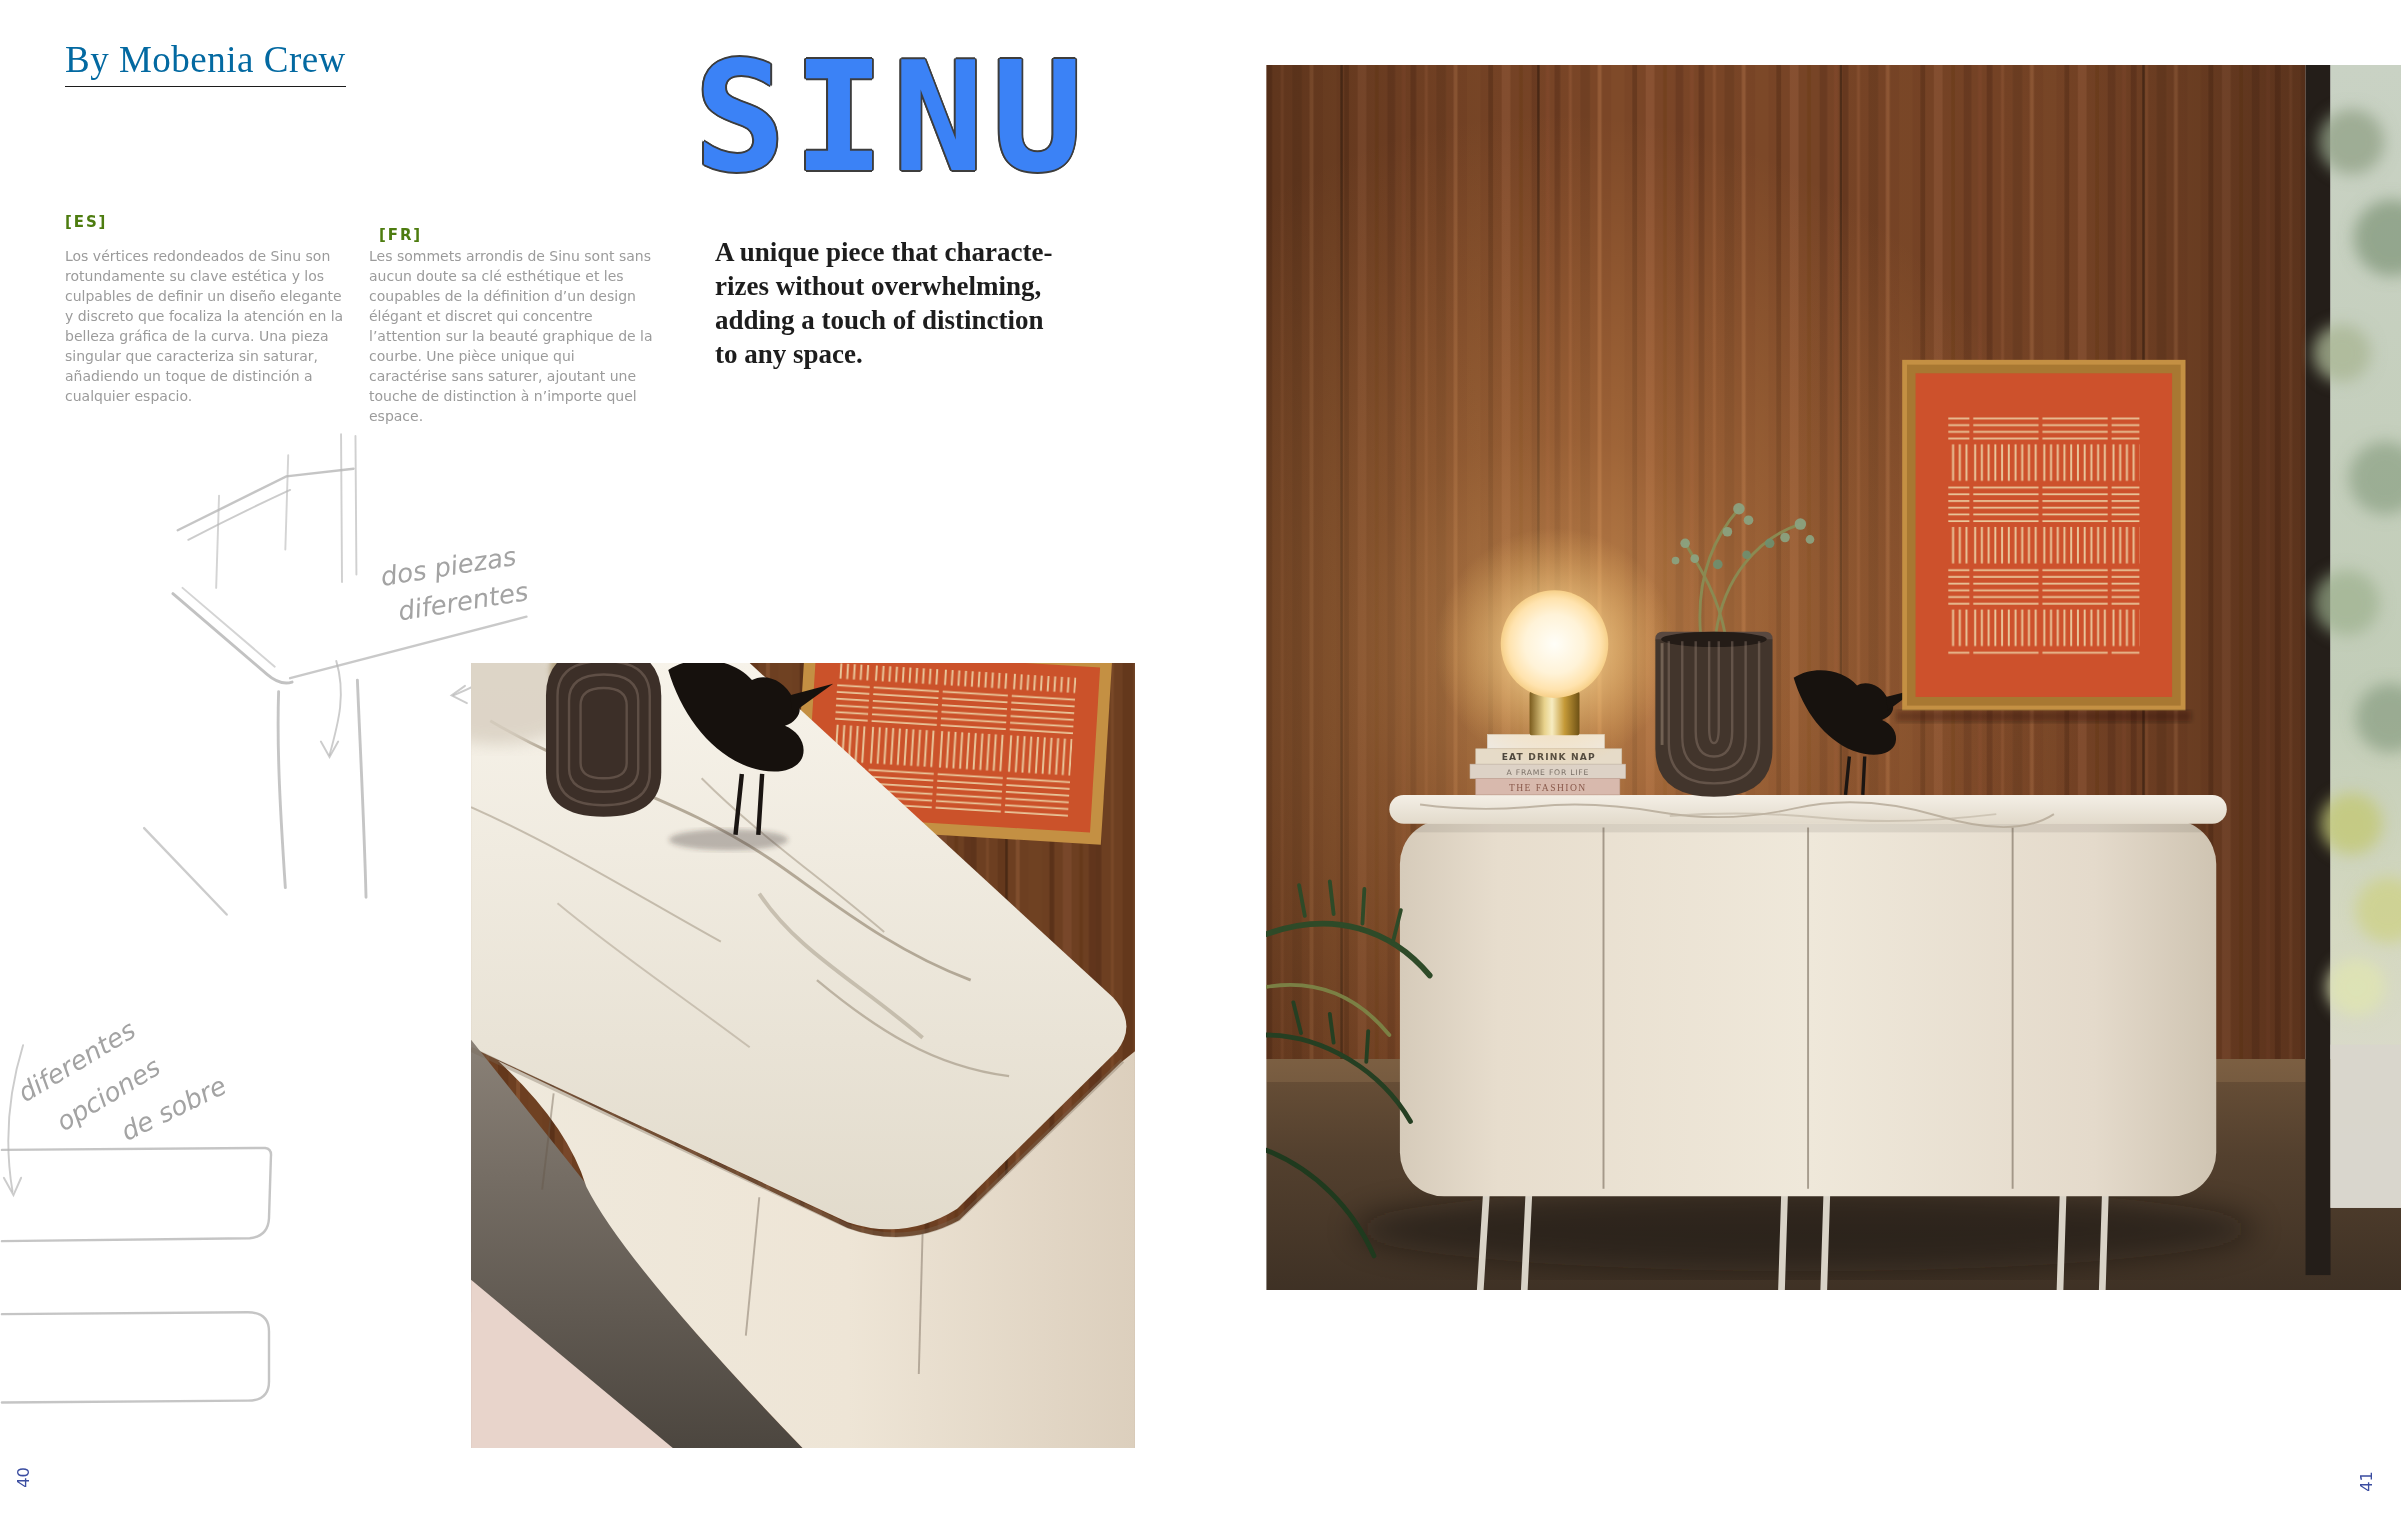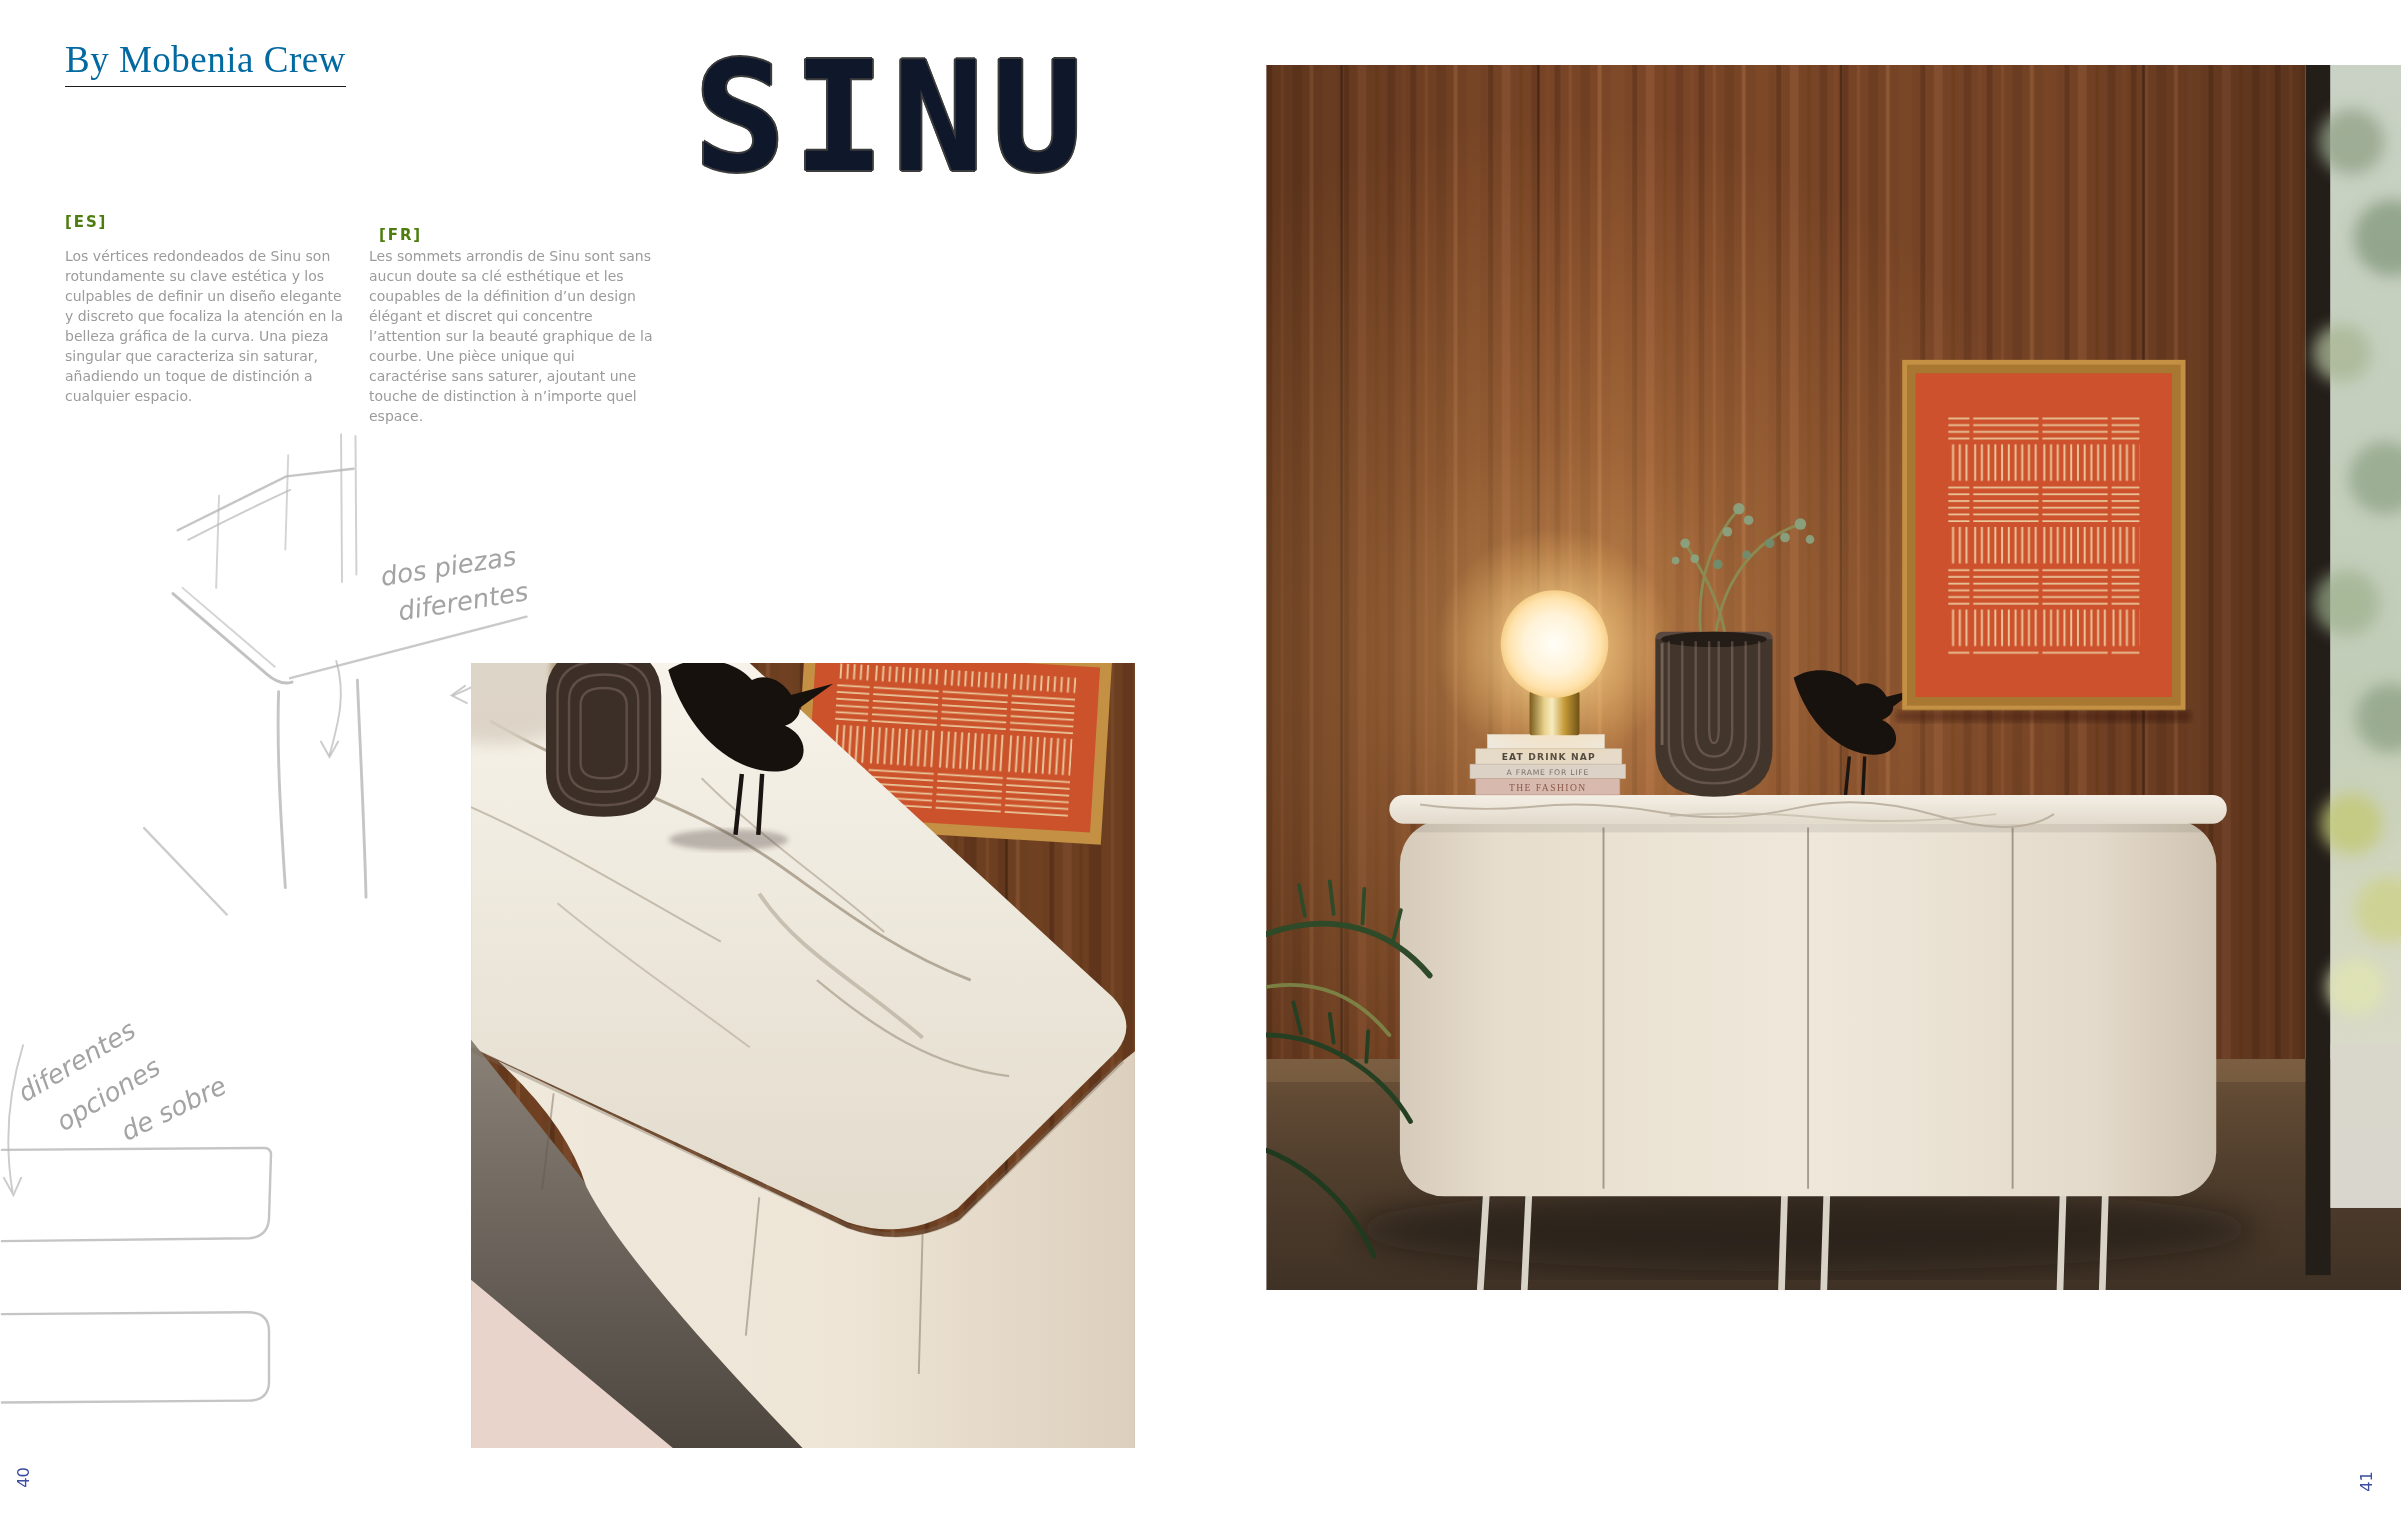--- a/index.html
+++ b/index.html
@@ -11,21 +11,21 @@
           letter-spacing:0.5px;border-bottom:1.9px solid #1c1c1c;padding-bottom:4.8px;display:inline-block;}
 
   .lang-label{font-size:15px;font-weight:bold;color:#4d7c0f;letter-spacing:1.9px;font-family:"DejaVu Sans",sans-serif;}
   .lang-text{width:288px;font-size:14px;line-height:20px;color:#9b9b9b;font-family:"DejaVu Sans",sans-serif;}
   .es-label{left:65px;top:213px;}
   .es-text{left:65px;top:246px;}
   .fr-label{left:379px;top:226px;}
   .fr-text{left:369px;top:246px;}
 
   .sinu{left:694px;top:42px;font-family:"DejaVu Sans Mono",monospace;font-weight:bold;
-        font-size:152px;line-height:152px;color:#0f172a;letter-spacing:7.7px;
+        font-size:152px;line-height:152px;color:#3b82f6;letter-spacing:7.7px;
         text-shadow:1.9px 0 #3d3d3d,-1.9px 0 #3d3d3d,0 1.9px #3d3d3d,0 -1.9px #3d3d3d,
                     1.4px 1.4px #3d3d3d,-1.4px 1.4px #3d3d3d,1.4px -1.4px #3d3d3d,-1.4px -1.4px #3d3d3d;}
 
   .quote{left:715px;top:235px;font-family:"Liberation Serif",serif;font-weight:bold;
          font-size:27px;line-height:34px;color:#1d1d1d;}
 
   .photo{overflow:hidden;}
   .left-photo{left:471px;top:663px;width:664px;height:785px;}
   .right-photo{left:1266px;top:65px;width:1136px;height:1225px;}
 
@@ -43,20 +43,26 @@
 
   <div class="abs byline">By Mobenia Crew</div>
 
   <div class="abs lang-label es-label">[ES]</div>
   <div class="abs lang-text es-text">Los vértices redondeados de Sinu son rotundamente su clave estética y los culpables de definir un diseño elegante y discreto que focaliza la atención en la belleza gráfica de la curva. Una pieza singular que caracteriza sin saturar, añadiendo un toque de distinción a cualquier espacio.</div>
   <div class="abs lang-label fr-label">[FR]</div>
   <div class="abs lang-text fr-text">Les sommets arrondis de Sinu sont sans aucun doute sa clé esthétique et les coupables de la définition d’un design élégant et discret qui concentre l’attention sur la beauté graphique de la courbe. Une pièce unique qui caractérise sans saturer, ajoutant une touche de distinction à n’importe quel espace.</div>
 
   <div class="abs sinu">SINU</div>
 
+  <div class="abs quote">
+    <div>A unique piece that characte-</div>
+    <div>rizes without overwhelming,</div>
+    <div>adding a touch of distinction</div>
+    <div>to any space.</div>
+  </div>
 
   <svg class="abs" style="left:0;top:384px" width="538" height="1086" viewBox="0 0 560 1130">
 
     <path class="sketch-stroke" stroke-width="2.5" d="M185,152 L298,96 L368,88" opacity=".8"></path>
     <path class="sketch-stroke" stroke-width="2" d="M196,162 Q250,134 302,110" opacity=".7"></path>
     <path class="sketch-stroke" stroke-width="2" d="M228,116 L225,212" opacity=".6"></path>
     <path class="sketch-stroke" stroke-width="2" d="M300,74 L297,172" opacity=".6"></path>
     <path class="sketch-stroke" stroke-width="2" d="M355,52 L356,206 M370,54 L371,198" opacity=".65"></path>
 
     <path class="sketch-stroke" stroke-width="3" d="M180,218 L278,302 Q292,314 304,310" opacity=".85"></path>

